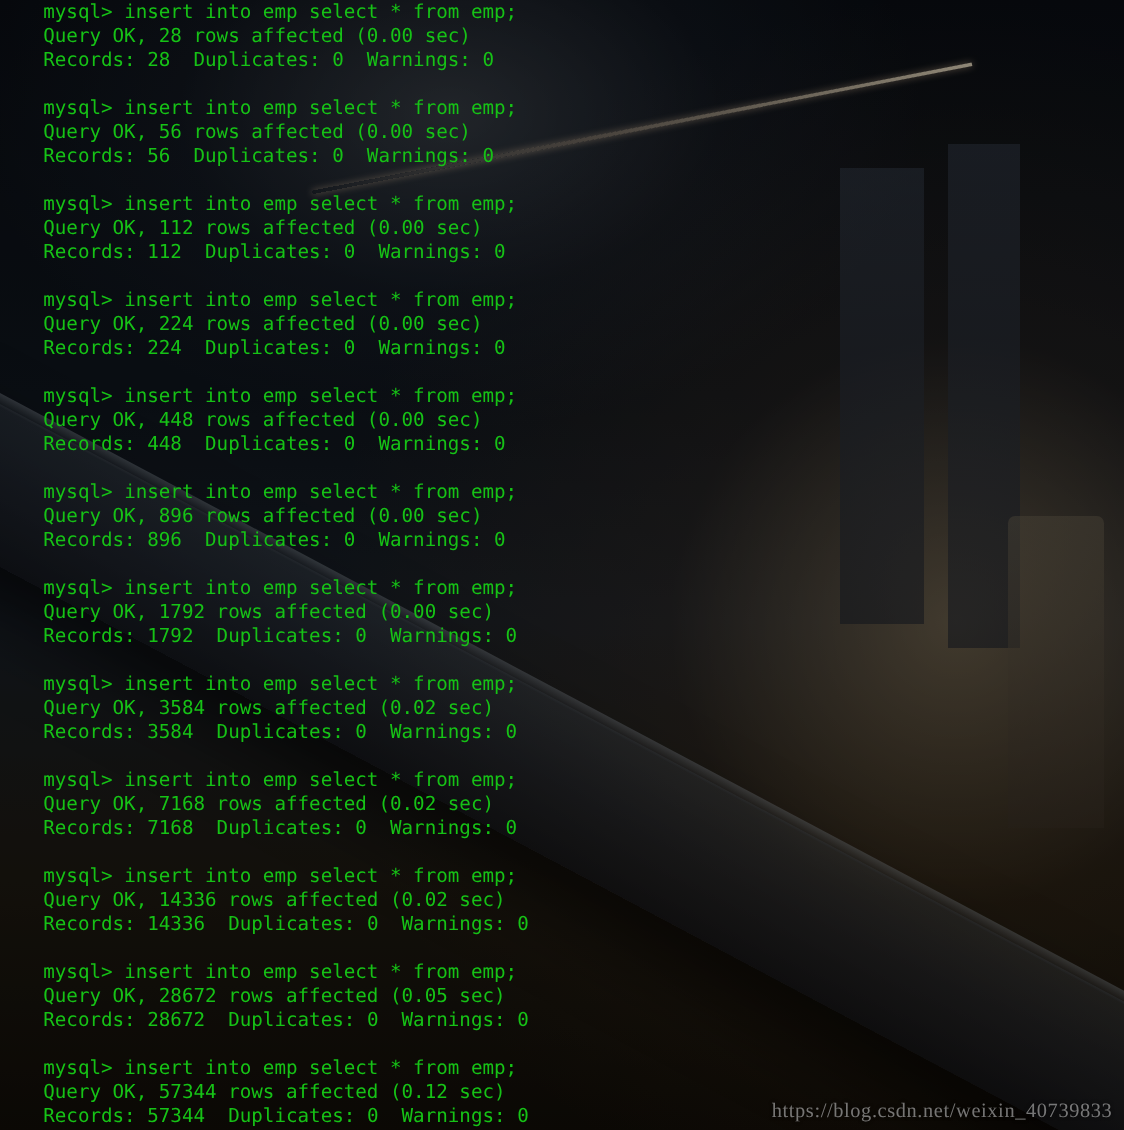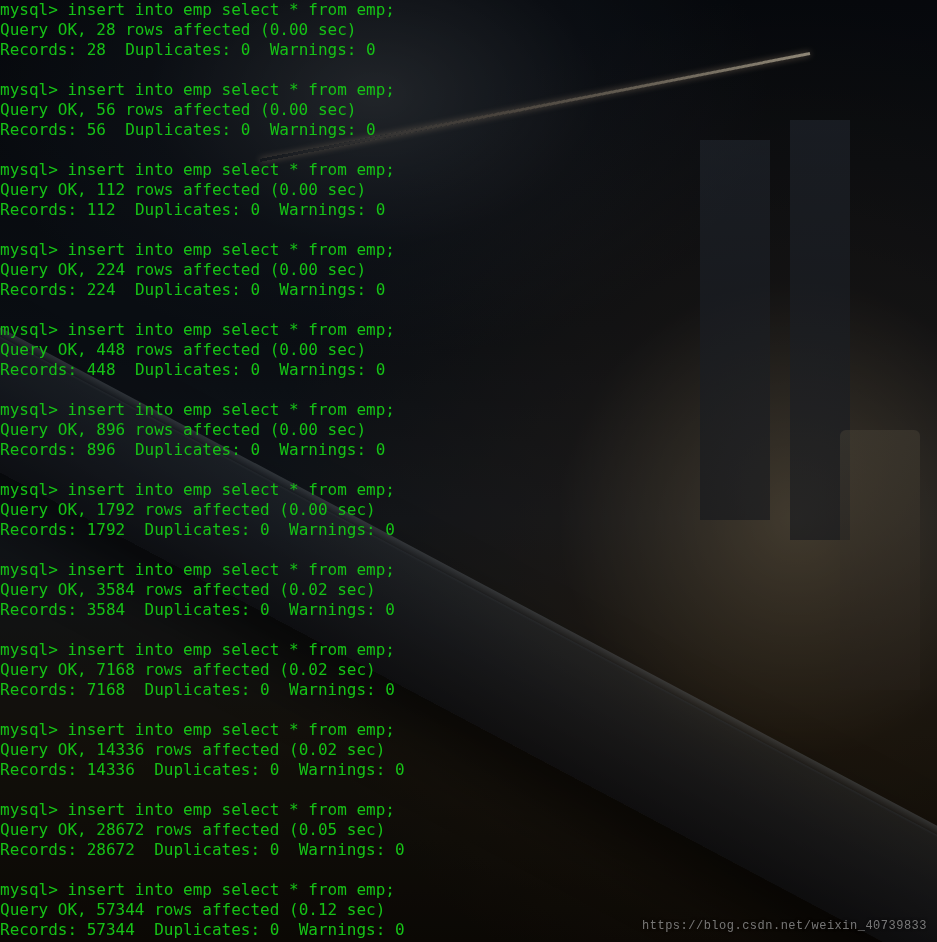--- a/index.html
+++ b/index.html
@@ -78,29 +78,29 @@
     z-index: 1;
   }
 
   .terminal {
     position: relative;
     z-index: 2;
     padding: 0 0 0 0;
     white-space: pre;
     letter-spacing: 0px;
   }
-  .line { height: 20px; }
+  .line { height: 20px; padding-left: 36px; }
   .blank { height: 20px; }
 
   .watermark {
     position: absolute;
     right: 10px;
     bottom: 6px;
-    font-family: Liberation Mono, monospace;
-    font-size: 12px;
+    font-family: Liberation Serif, serif;
+    font-size: 17px;
     color: rgba(210,210,210,0.55);
     z-index: 3;
     letter-spacing: 0.5px;
     text-shadow: 0 0 3px rgba(0,0,0,0.7);
   }
 </style>
 </head>
 <body>
 
 <div class="bg"></div>

